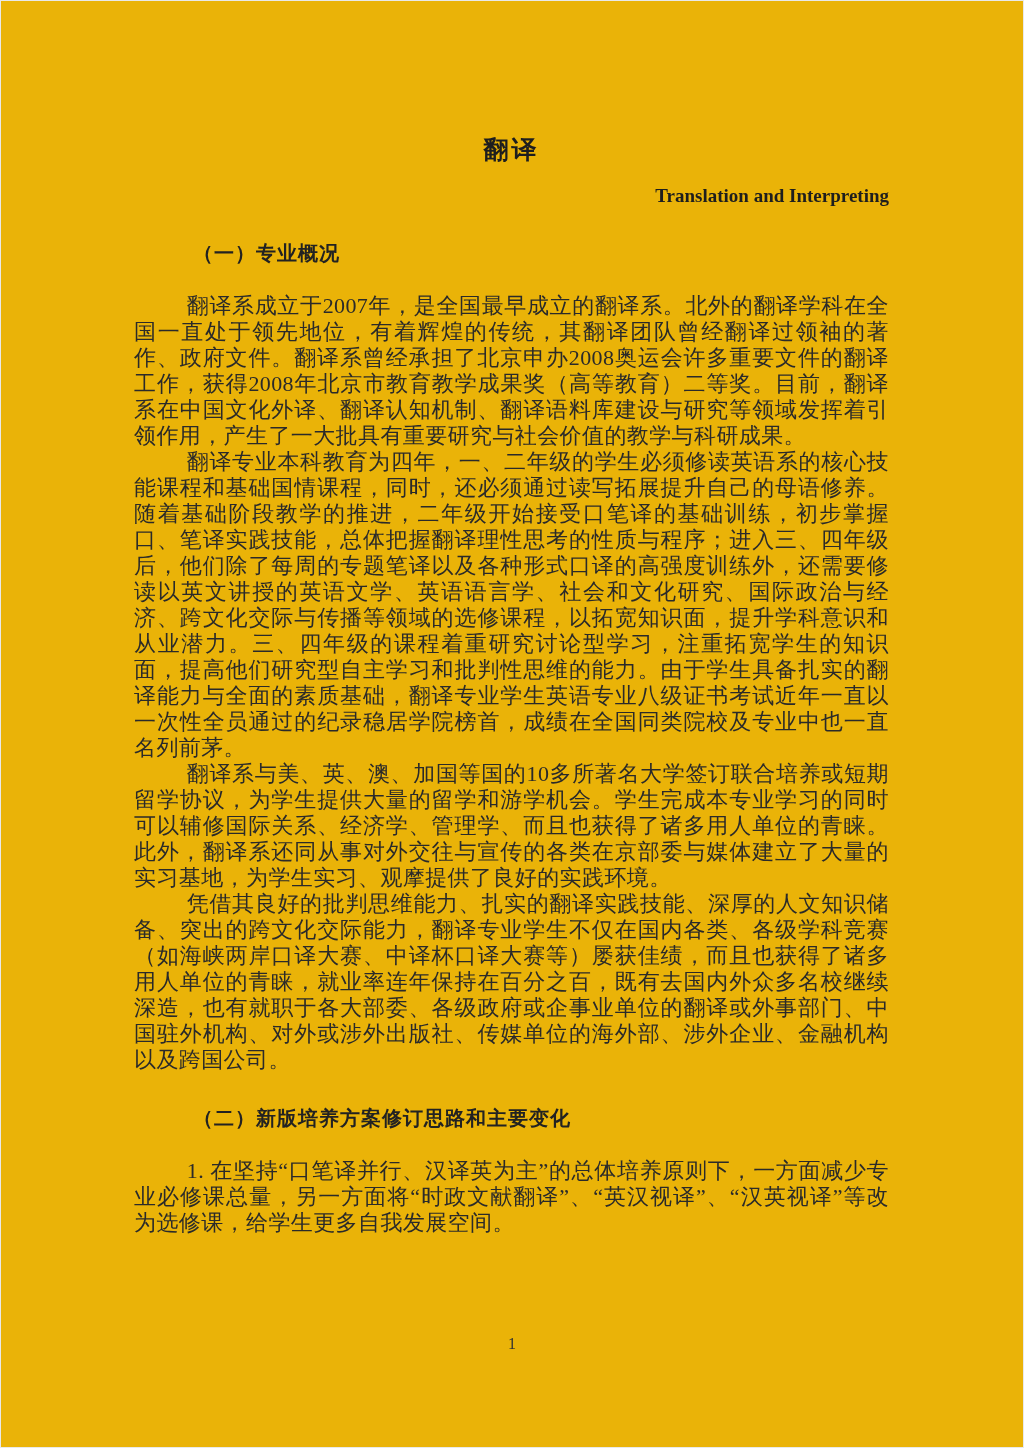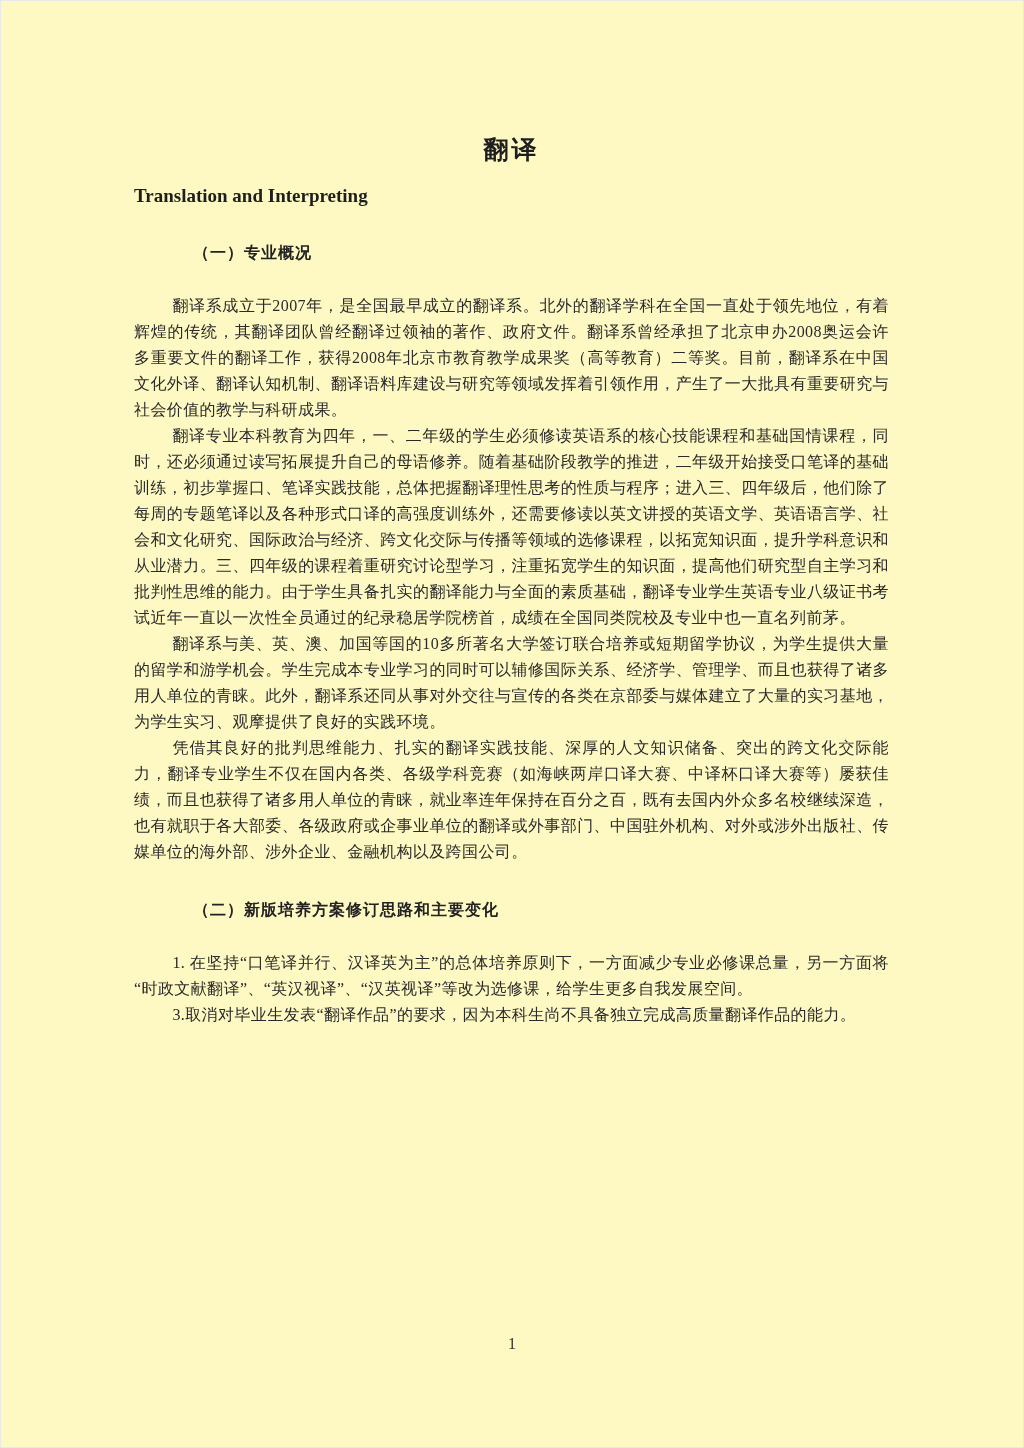--- a/index.html
+++ b/index.html
@@ -5,58 +5,58 @@
   html, body {
     margin: 0;
     padding: 0;
     background: #ffffff;
   }
   .page {
     position: relative;
     width: 1024px;
     height: 1448px;
     box-sizing: border-box;
-    background: #fef9c3;
+    background: #eab308;
     border: 1px solid #e9e9e9;
     padding: 134px 134px 0 133px;
     color: #262626;
     overflow: hidden;
   }
   .doc-title {
     font-family: "Liberation Sans", "DejaVu Sans", sans-serif;
     font-weight: 700;
     font-size: 25px;
     line-height: 28px;
     letter-spacing: 3px;
     text-align: center;
     margin: 0;
     color: #1e1e1e;
   }
   .doc-subtitle {
     font-family: "Liberation Serif", "DejaVu Serif", serif;
     font-weight: 700;
     font-size: 19px;
     line-height: 24px;
-    text-align: left;
+    text-align: right;
     margin: 21px 0 0 0;
     color: #1e1e1e;
   }
   .sec-heading {
     font-family: "Liberation Sans", "DejaVu Sans", sans-serif;
     font-weight: 700;
-    font-size: 16px;
+    font-size: 20px;
     line-height: 24px;
     letter-spacing: 1px;
     margin: 33px 0 28px 0;
     padding-left: 59px;
     color: #222222;
   }
   .para {
     font-family: "Liberation Serif", "DejaVu Serif", serif;
-    font-size: 16px;
+    font-size: 22px;
     line-height: 26px;
     letter-spacing: 0.4px;
     text-align: justify;
     text-indent: 2.4em;
     margin: 0;
     color: #2a2a2a;
   }
   .page-number {
     position: absolute;
     left: 0;
@@ -81,19 +81,18 @@
     <h2 class="sec-heading">（一）专业概况</h2>
     <p class="para">翻译系成立于2007年，是全国最早成立的翻译系。北外的翻译学科在全国一直处于领先地位，有着辉煌的传统，其翻译团队曾经翻译过领袖的著作、政府文件。翻译系曾经承担了北京申办2008奥运会许多重要文件的翻译工作，获得2008年北京市教育教学成果奖（高等教育）二等奖。目前，翻译系在中国文化外译、翻译认知机制、翻译语料库建设与研究等领域发挥着引领作用，产生了一大批具有重要研究与社会价值的教学与科研成果。</p>
     <p class="para">翻译专业本科教育为四年，一、二年级的学生必须修读英语系的核心技能课程和基础国情课程，同时，还必须通过读写拓展提升自己的母语修养。随着基础阶段教学的推进，二年级开始接受口笔译的基础训练，初步掌握口、笔译实践技能，总体把握翻译理性思考的性质与程序；进入三、四年级后，他们除了每周的专题笔译以及各种形式口译的高强度训练外，还需要修读以英文讲授的英语文学、英语语言学、社会和文化研究、国际政治与经济、跨文化交际与传播等领域的选修课程，以拓宽知识面，提升学科意识和从业潜力。三、四年级的课程着重研究讨论型学习，注重拓宽学生的知识面，提高他们研究型自主学习和批判性思维的能力。由于学生具备扎实的翻译能力与全面的素质基础，翻译专业学生英语专业八级证书考试近年一直以一次性全员通过的纪录稳居学院榜首，成绩在全国同类院校及专业中也一直名列前茅。</p>
     <p class="para">翻译系与美、英、澳、加国等国的10多所著名大学签订联合培养或短期留学协议，为学生提供大量的留学和游学机会。学生完成本专业学习的同时可以辅修国际关系、经济学、管理学、而且也获得了诸多用人单位的青睐。此外，翻译系还同从事对外交往与宣传的各类在京部委与媒体建立了大量的实习基地，为学生实习、观摩提供了良好的实践环境。</p>
     <p class="para">凭借其良好的批判思维能力、扎实的翻译实践技能、深厚的人文知识储备、突出的跨文化交际能力，翻译专业学生不仅在国内各类、各级学科竞赛（如海峡两岸口译大赛、中译杯口译大赛等）屡获佳绩，而且也获得了诸多用人单位的青睐，就业率连年保持在百分之百，既有去国内外众多名校继续深造，也有就职于各大部委、各级政府或企事业单位的翻译或外事部门、中国驻外机构、对外或涉外出版社、传媒单位的海外部、涉外企业、金融机构以及跨国公司。</p>
   </section>
 
   <section>
     <h2 class="sec-heading">（二）新版培养方案修订思路和主要变化</h2>
     <p class="para">1. 在坚持“口笔译并行、汉译英为主”的总体培养原则下，一方面减少专业必修课总量，另一方面将“时政文献翻译”、“英汉视译”、“汉英视译”等改为选修课，给学生更多自我发展空间。</p>
-    <p class="para">3.取消对毕业生发表“翻译作品”的要求，因为本科生尚不具备独立完成高质量翻译作品的能力。</p>
   </section>
 
 
   <div class="page-number">1</div>
 
 </div>
 
 </body></html>

